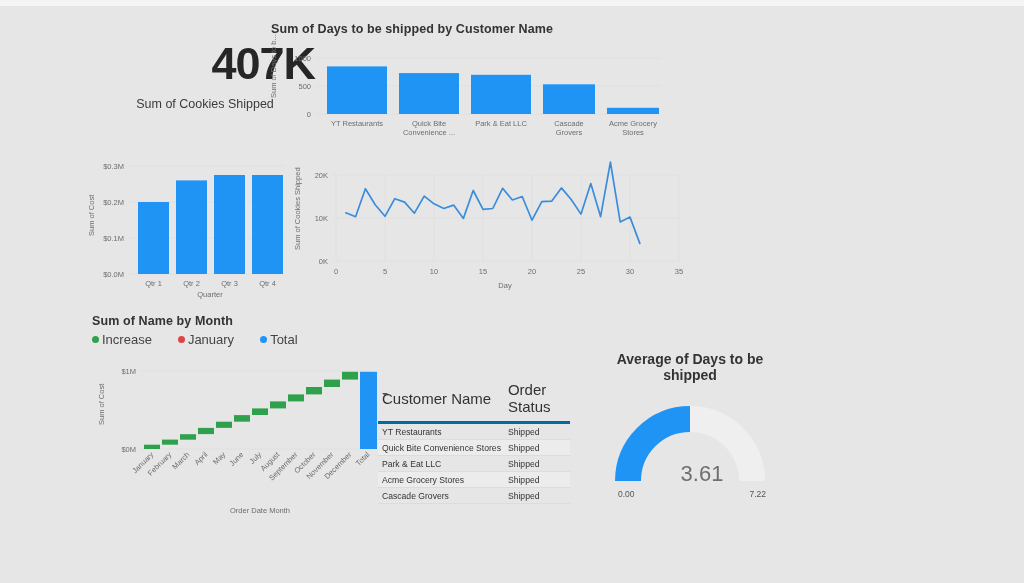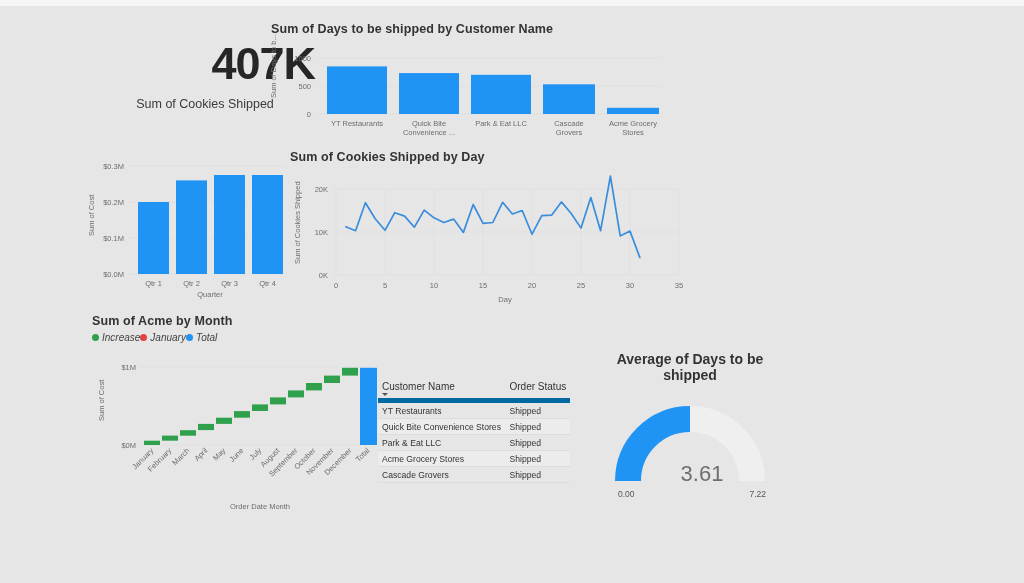--- a/index.html
+++ b/index.html
@@ -27,30 +27,30 @@
   #kpi .kpi-label{font-size:12.5px;color:#3b3b3b;margin-top:11px;}
 
   
   svg{display:block;overflow:visible;}
   .grid-line{stroke:#e0e0e0;stroke-width:1;}
   .bar-blue{fill:#1f94f5;}
   .bar-green{fill:#2fa14d;}
   .line-blue{fill:none;stroke:#3a8ddc;stroke-width:1.7;stroke-linejoin:round;stroke-linecap:round;}
 
   
-  .legend{display:flex;gap:0;align-items:center;font-size:10px;color:#444;margin-top:4px;font-style:italic;}
+  .legend{display:flex;gap:26px;align-items:center;font-size:13px;color:#444;margin-top:4px;}
   .legend .item{display:flex;align-items:center;gap:3px;}
   .dot{width:7px;height:7px;border-radius:50%;display:inline-block;}
 
   
   #tbl{left:378px;top:373px;width:192px;}
   table{border-collapse:collapse;width:192px;font-size:8.6px;color:#333;background:transparent;}
   thead th{
-    text-align:left;font-weight:normal;font-size:10px;color:#333;
-    padding:2px 3px 6px 4px;border-bottom:5px solid #0369a1;position:relative;
+    text-align:left;font-weight:normal;font-size:15px;color:#333;
+    padding:2px 3px 6px 4px;border-bottom:3px solid #0369a1;position:relative;
   }
   thead th.right-col{text-align:left;margin-left:32px;}
   tbody td{padding:2.5px 3px 2.5px 4px;border-bottom:1px solid #dcdcdc;white-space:nowrap;}
   tbody tr:nth-child(even){background:#ececec;}
   .sort-caret{
     position:absolute;left:4px;top:14px;width:0;height:0;
     border-left:3.2px solid transparent;border-right:3.2px solid transparent;
     border-top:3.6px solid #555;
   }
 
@@ -122,21 +122,20 @@
       <rect class="bar-blue" x="172" y="31" width="31" height="99"></rect>
       <text x="73.5" y="142" text-anchor="middle" class="axis-text" font-size="7.5">Qtr 1</text>
       <text x="111.5" y="142" text-anchor="middle" class="axis-text" font-size="7.5">Qtr 2</text>
       <text x="149.5" y="142" text-anchor="middle" class="axis-text" font-size="7.5">Qtr 3</text>
       <text x="187.5" y="142" text-anchor="middle" class="axis-text" font-size="7.5">Qtr 4</text>
       <text x="130" y="153" text-anchor="middle" class="axis-text" font-size="7">Quarter</text>
     </svg>
   </div>
 
   <div class="tile" style="left:290px;top:144px;width:400px;height:165px;">
-    <div class="tile-title">Sum of Cookies Shipped by Day</div>
     <svg width="400" height="145" viewBox="0 0 400 145">
       <text transform="translate(10,100) rotate(-90)" class="axis-text" font-size="7">Sum of Cookies Shipped</text>
 
       <line class="grid-line" x1="42" y1="25" x2="390" y2="25"></line>
       <line class="grid-line" x1="42" y1="68" x2="390" y2="68"></line>
       <line class="grid-line" x1="42" y1="111" x2="390" y2="111"></line>
       <text x="38" y="28" text-anchor="end" class="axis-text" font-size="7.5">20K</text>
       <text x="38" y="71" text-anchor="end" class="axis-text" font-size="7.5">10K</text>
       <text x="38" y="114" text-anchor="end" class="axis-text" font-size="7.5">0K</text>
 
@@ -157,21 +156,21 @@
       <text x="193" y="124" text-anchor="middle" class="axis-text" font-size="7.5">15</text>
       <text x="242" y="124" text-anchor="middle" class="axis-text" font-size="7.5">20</text>
       <text x="291" y="124" text-anchor="middle" class="axis-text" font-size="7.5">25</text>
       <text x="340" y="124" text-anchor="middle" class="axis-text" font-size="7.5">30</text>
       <text x="389" y="124" text-anchor="middle" class="axis-text" font-size="7.5">35</text>
       <text x="215" y="138" text-anchor="middle" class="axis-text" font-size="7">Day</text>
     </svg>
   </div>
 
   <div class="tile" style="left:92px;top:308px;width:290px;height:210px;">
-    <div class="tile-title">Sum of Acme by Month</div>
+    <div class="tile-title">Sum of Name by Month</div>
     <div class="legend">
       <span class="item">
         <span class="dot" style="background:#2fa14d"></span>
         <span>Increase</span>
       </span>
       <span class="item">
         <span class="dot" style="background:#e04343"></span>
         <span>January</span>
       </span>
       <span class="item">

